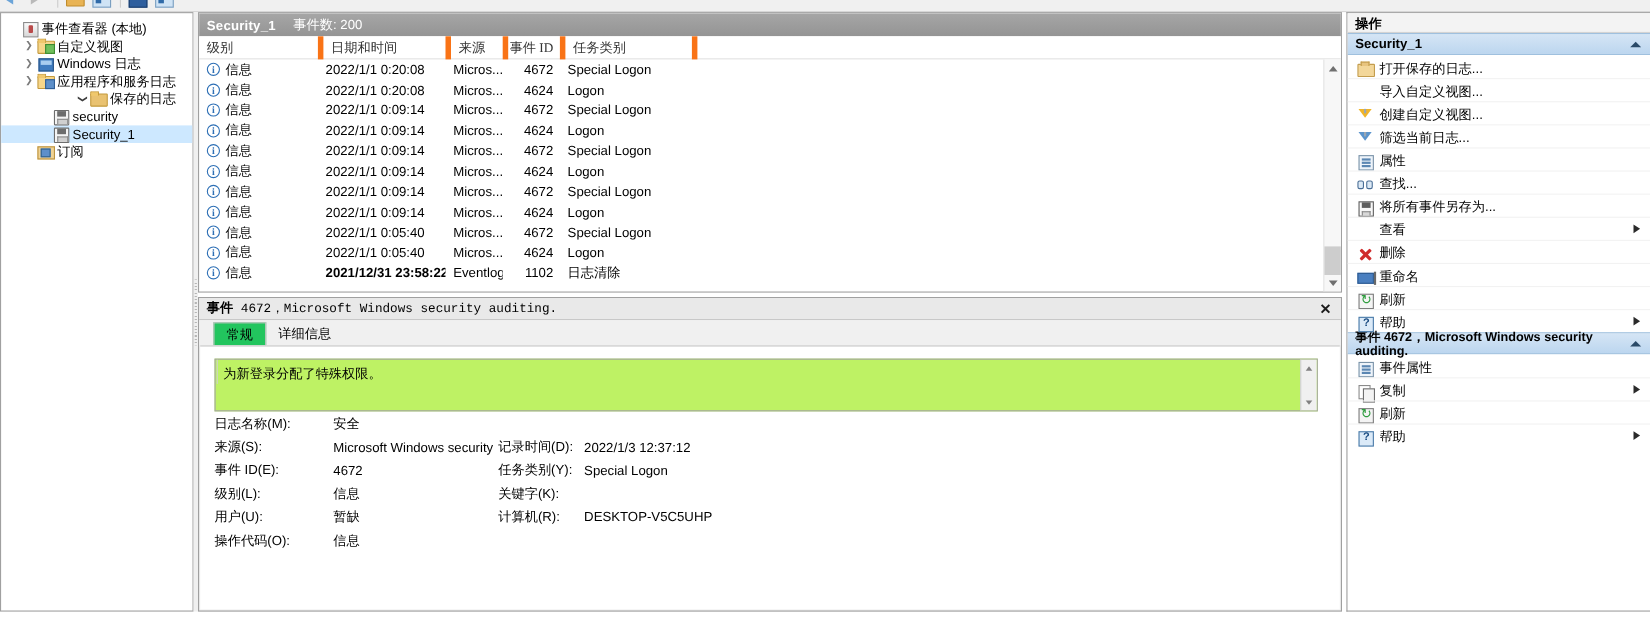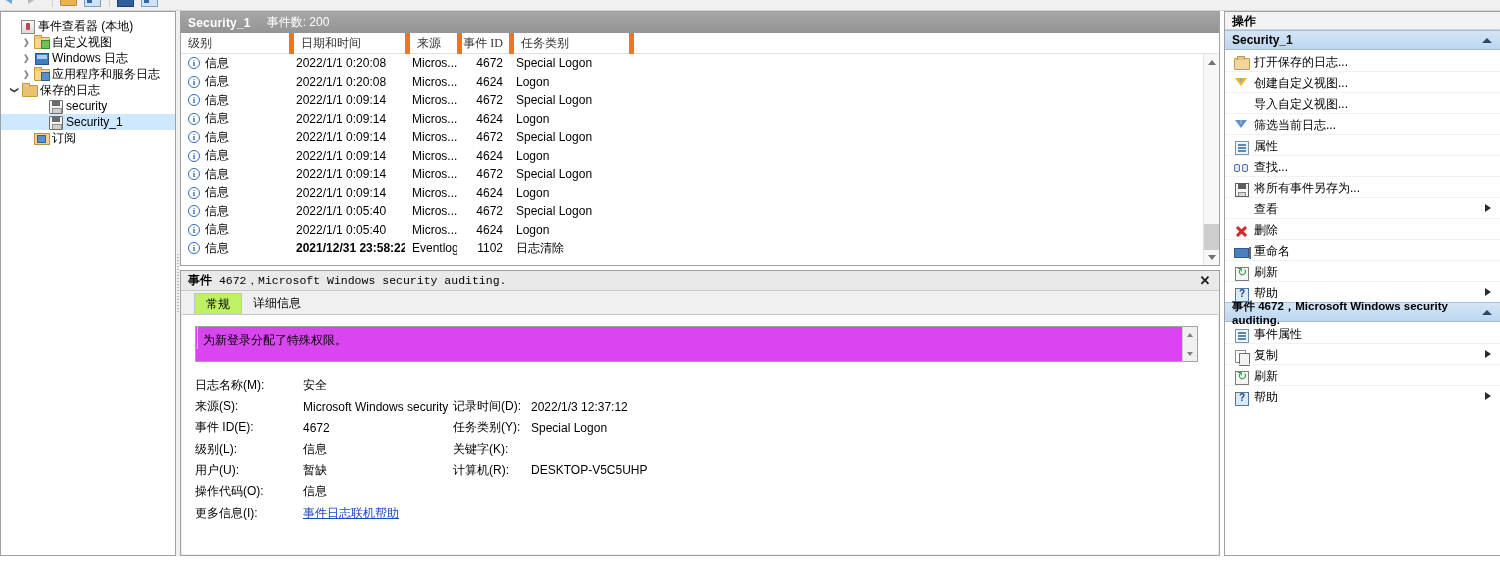--- a/index.html
+++ b/index.html
@@ -211,30 +211,30 @@
     background: #f0f0f0;
     box-sizing: border-box;
   }
   .tab {
     height: 21px; line-height: 20px;
     padding: 0 11px;
     font-size: 12px;
     box-sizing: border-box;
     color: #000;
   }
-  .tab.active { background: #bef264; border: 1px solid #c4c4c4; border-bottom: none; }
+  .tab.active { background: #22c55e; border: 1px solid #c4c4c4; border-bottom: none; }
   #details-body {
     position: absolute; left: 1px; right: 1px; top: 43px; bottom: 1px;
     background: #ffffff;
     border-top: 1px solid #c4c4c4;
     overflow: hidden;
   }
   #desc-box {
-    position: absolute; left: 13px; top: 11px; right: 20px; height: 36px;
-    background: #d946ef;
+    position: absolute; left: 13px; top: 11px; right: 20px; height: 48px;
+    background: #bef264;
     border: 1px solid #a3a3a3;
     box-sizing: border-box;
   }
   #desc-box .desc-text {
     padding: 5px 6px 0 5px;
     font-size: 12px;
     border-left: 1px solid #cfcfcf;
     margin-left: 1px;
   }
   #desc-scroll {
@@ -390,21 +390,21 @@
       </div>
       <div class="tree-row" style="padding-left: 18px;">
         <span class="expander closed"></span>
         <span class="tree-icon">
           <span class="gi-folder">
             <span class="badge"></span>
           </span>
         </span>
         <span class="tree-label">应用程序和服务日志</span>
       </div>
-      <div class="tree-row" style="padding-left: 6px;">
+      <div class="tree-row" style="padding-left: 28px; margin-left: 38px;">
         <span class="expander open"></span>
         <span class="tree-icon">
           <span class="gi-folder dark"></span>
         </span>
         <span class="tree-label">保存的日志</span>
       </div>
       <div class="tree-row" style="padding-left: 32px;">
         <span class="expander "></span>
         <span class="tree-icon">
           <span class="gi-disk"></span>
@@ -629,51 +629,47 @@
         <div class="f-row">
           <span class="f-lab">用户(U):</span>
           <span class="f-val wide">暂缺</span>
           <span class="f-lab2">计算机(R):</span>
           <span class="f-val2">DESKTOP-V5C5UHP</span>
         </div>
         <div class="f-row">
           <span class="f-lab">操作代码(O):</span>
           <span class="f-val wide">信息</span>
         </div>
-        <div class="f-row" style="height:22px">
-          <span class="f-lab">更多信息(I):</span>
-          <span class="f-val wide f-link">事件日志联机帮助</span>
-        </div>
       </div>
     </div>
   </div>
 </div>
 
 <div id="actions-pane">
   <div id="actions-title">操作</div>
   <div id="actions-groups">
       <div class="act-group-head">
         <span>Security_1</span>
         <span class="caret"></span>
       </div>
       <div class="act-item">
         <span class="act-ico">
           <span class="ai-openlog"></span>
         </span>
         <span>打开保存的日志...</span>
       </div>
       <div class="act-item">
-        <span class="act-ico">
-          <span class="ai-filter"></span>
-        </span>
-        <span>创建自定义视图...</span>
-      </div>
-      <div class="act-item">
         <span class="act-ico"></span>
         <span>导入自定义视图...</span>
+      </div>
+      <div class="act-item">
+        <span class="act-ico">
+          <span class="ai-filter"></span>
+        </span>
+        <span>创建自定义视图...</span>
       </div>
       <div class="act-item">
         <span class="act-ico">
           <span class="ai-filter blue"></span>
         </span>
         <span>筛选当前日志...</span>
       </div>
       <div class="act-item">
         <span class="act-ico">
           <span class="ai-prop"></span>

